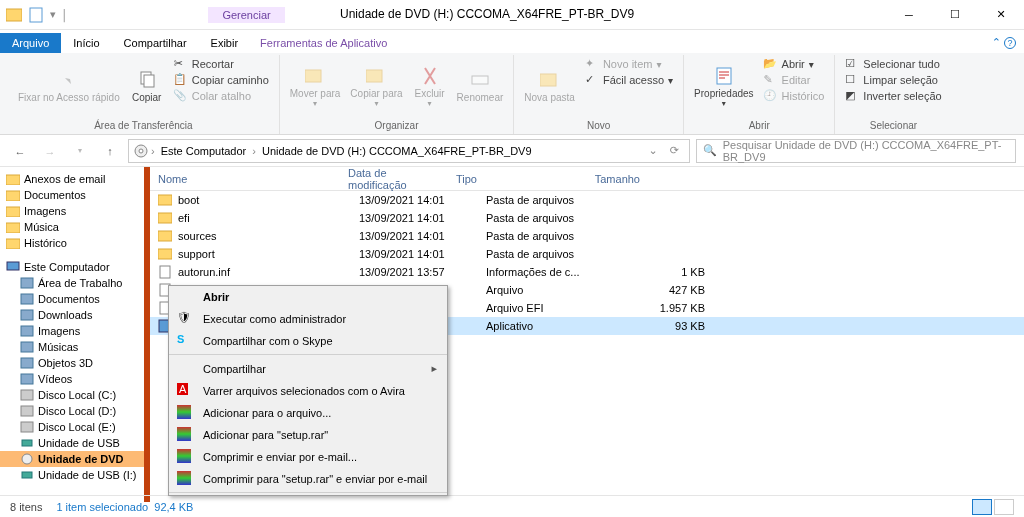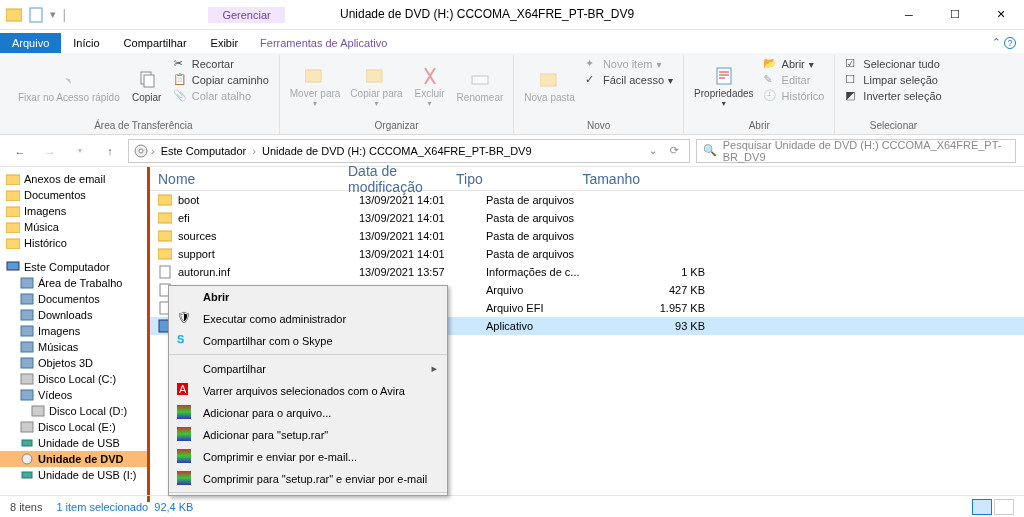--- a/index.html
+++ b/index.html
@@ -28,27 +28,27 @@
 .rmini .sq{width:14px;height:14px;display:inline-block;}
 .ribbon-help{margin-left:auto;padding:4px 8px;color:#1979ca;}
 .addr{height:32px;display:flex;align-items:center;padding:0 8px;gap:6px;border-bottom:1px solid #e5e5e5;}
 .navbtn{width:24px;height:24px;display:flex;align-items:center;justify-content:center;color:#555;}
 .navbtn.dis{opacity:.4;}
 .bc{flex:1;border:1px solid #ccc;height:24px;display:flex;align-items:center;padding:0 4px;gap:2px;}
 .bc .seg{padding:0 4px;font-size:11px;}
 .bc .chev{color:#888;}
 .search{width:320px;border:1px solid #ccc;height:24px;display:flex;align-items:center;padding:0 6px;color:#888;}
 .content{display:flex;height:335px;}
-.tree{width:150px;border-right:3px solid #c2410c;overflow:hidden;padding-top:4px;}
+.tree{width:150px;border-right:6px solid #c2410c;overflow:hidden;padding-top:4px;}
 .tnode{display:flex;align-items:center;padding:2px 6px;gap:4px;font-size:11px;white-space:nowrap;}
 .tnode .fico{width:14px;height:12px;}
 .tnode.sel{background:#fdba74;font-weight:bold;}
 .list{flex:1;position:relative;}
 .cols{display:flex;height:24px;border-bottom:1px solid #e5e5e5;align-items:center;color:#4a6b99;}
-.cols div{padding:0 8px;font-size:14px;}
+.cols div{padding:0 8px;font-size:11px;}
 .c-name{width:190px;}.c-date{width:108px;}.c-type{width:120px;}.c-size{width:80px;text-align:right;}
 .rows{}
 .row{display:flex;height:18px;align-items:center;gap:19px;}
 .row.sel{background:#cce8ff;}
 .row .c-name{display:flex;align-items:center;gap:6px;padding-left:8px;}
 .row .fico{width:14px;height:14px;}
 .row div{font-size:11px;}
 .ctxmenu{position:absolute;left:168px;top:285px;width:280px;background:#f0f0f0;border:1px solid #a0a0a0;box-shadow:2px 2px 4px rgba(0,0,0,.3);z-index:100;}
 .ctxitem{padding:5px 10px 5px 34px;font-size:11px;position:relative;display:flex;align-items:center;}
 .ctxitem.sep{border-bottom:1px solid #d0d0d0;margin:2px 0;padding:0;height:0;}
@@ -316,31 +316,31 @@
         <span>Músicas</span>
       </div>
       <div class="tnode" style="padding-left:20px">
         <svg class="fico">
           <rect width="12" height="10" x="1" y="1" fill="#8ac" stroke="#479"></rect>
         </svg>
         <span>Objetos 3D</span>
       </div>
       <div class="tnode" style="padding-left:20px">
         <svg class="fico">
+          <rect width="12" height="10" x="1" y="1" fill="#8ac" stroke="#479"></rect>
+        </svg>
+        <span>Vídeos</span>
+      </div>
+      <div class="tnode" style="padding-left:20px">
+        <svg class="fico">
           <rect width="12" height="10" x="1" y="1" fill="#ccc" stroke="#888"></rect>
         </svg>
         <span>Disco Local (C:)</span>
       </div>
       <div class="tnode" style="padding-left:20px">
-        <svg class="fico">
-          <rect width="12" height="10" x="1" y="1" fill="#8ac" stroke="#479"></rect>
-        </svg>
-        <span>Vídeos</span>
-      </div>
-      <div class="tnode" style="padding-left:31px">
         <svg class="fico">
           <rect width="12" height="10" x="1" y="1" fill="#ccc" stroke="#888"></rect>
         </svg>
         <span>Disco Local (D:)</span>
       </div>
       <div class="tnode" style="padding-left:20px">
         <svg class="fico">
           <rect width="12" height="10" x="1" y="1" fill="#ccc" stroke="#888"></rect>
         </svg>
         <span>Disco Local (E:)</span>

